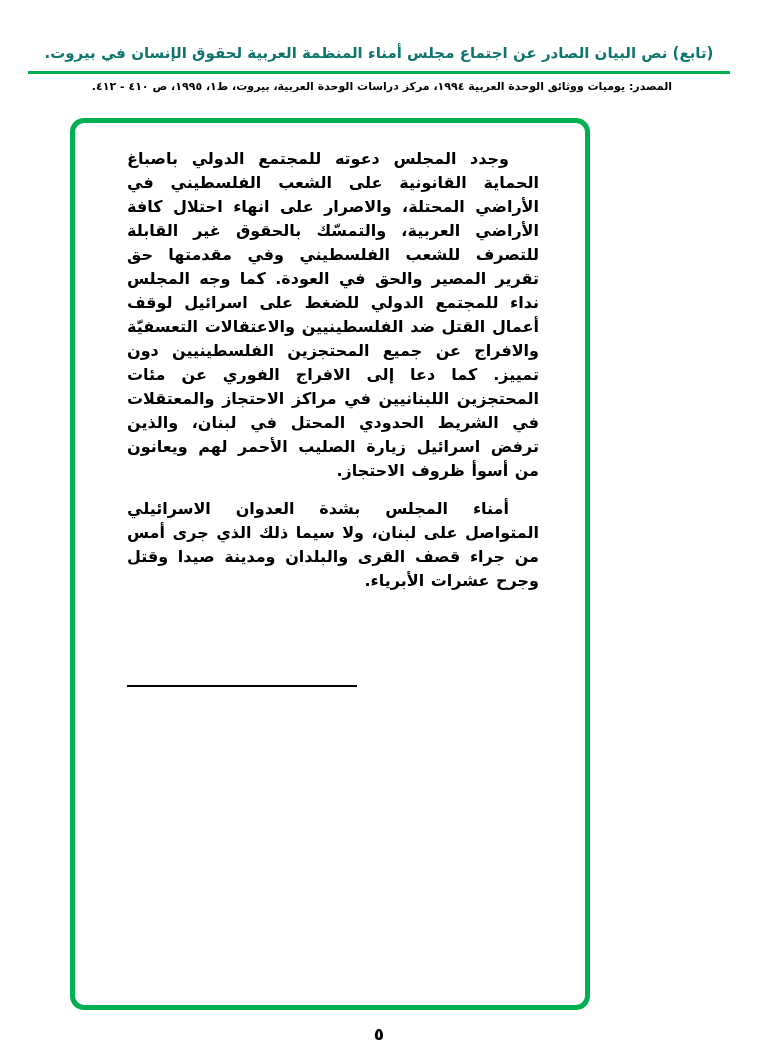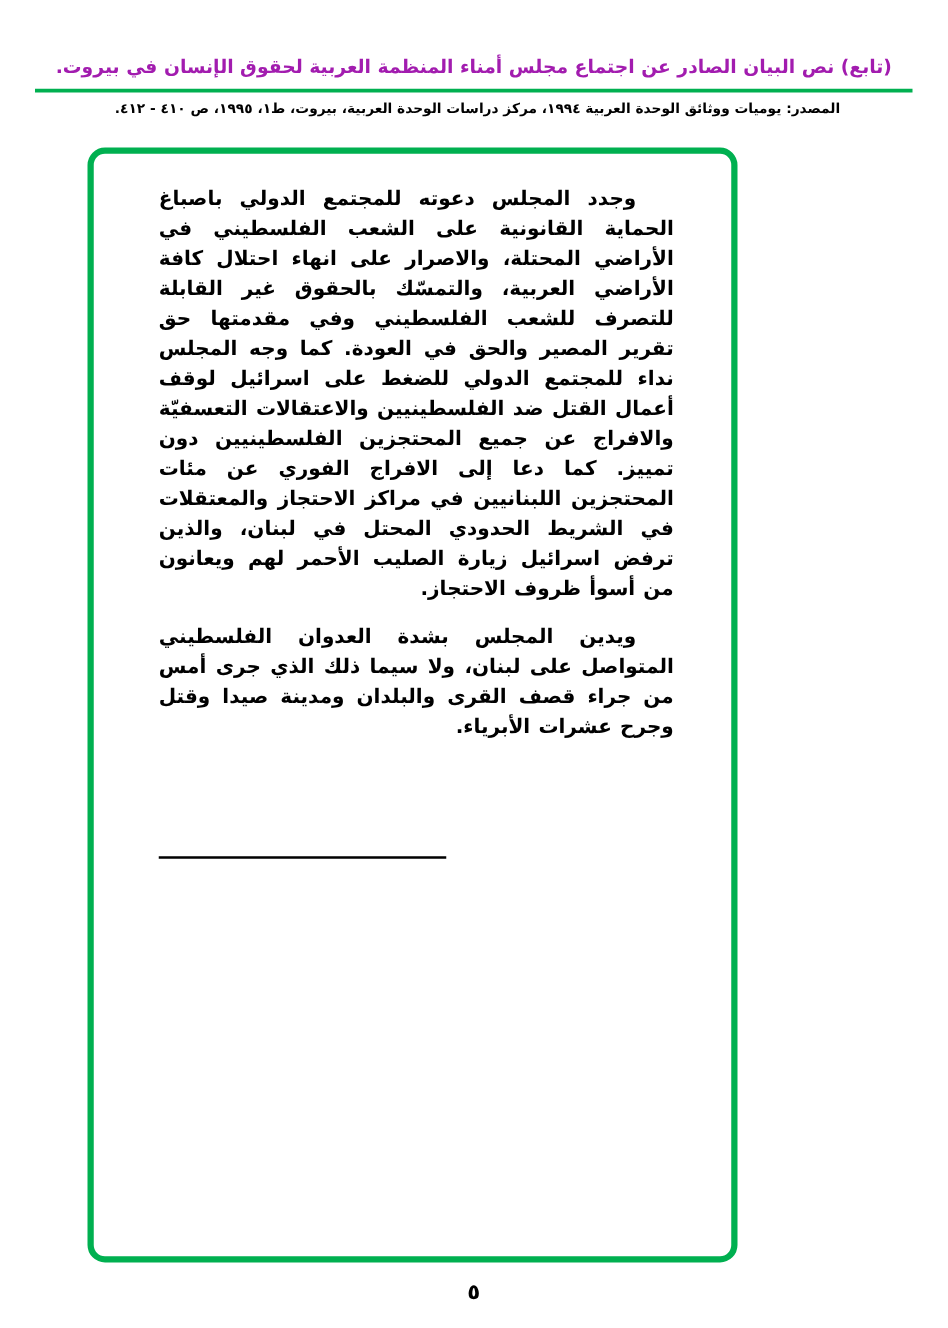--- a/index.html
+++ b/index.html
@@ -18,21 +18,21 @@
     direction: rtl;
   }
   .header-title {
     position: absolute;
     top: 44px;
     left: 30px;
     right: 30px;
     text-align: center;
     font-weight: bold;
     font-size: 15px;
-    color: #a21caf;
+    color: #0f766e;
     letter-spacing: 0.2px;
   }
   .green-rule {
     position: absolute;
     top: 71px;
     left: 28px;
     right: 28px;
     height: 3px;
     background: #00B050;
   }
@@ -95,20 +95,20 @@
 
   <div class="header-title">(تابع) نص البيان الصادر عن اجتماع مجلس أمناء المنظمة العربية لحقوق الإنسان في بيروت.</div>
 
   <div class="green-rule"></div>
 
   <div class="source-line">المصدر: يوميات ووثائق الوحدة العربية ١٩٩٤، مركز دراسات الوحدة العربية، بيروت، ط١، ١٩٩٥، ص ٤١٠ - ٤١٢.</div>
 
   <div class="content-frame">
     <div class="text-column">
       <p>وجدد المجلس دعوته للمجتمع الدولي باصباغ الحماية القانونية على الشعب الفلسطيني في الأراضي المحتلة، والاصرار على انهاء احتلال كافة الأراضي العربية، والتمسّك بالحقوق غير القابلة للتصرف للشعب الفلسطيني وفي مقدمتها حق تقرير المصير والحق في العودة. كما وجه المجلس نداء للمجتمع الدولي للضغط على اسرائيل لوقف أعمال القتل ضد الفلسطينيين والاعتقالات التعسفيّة والافراج عن جميع المحتجزين الفلسطينيين دون تمييز. كما دعا إلى الافراج الفوري عن مئات المحتجزين اللبنانيين في مراكز الاحتجاز والمعتقلات في الشريط الحدودي المحتل في لبنان، والذين ترفض اسرائيل زيارة الصليب الأحمر لهم ويعانون من أسوأ ظروف الاحتجاز.</p>
-      <p>ويدين المجلس بشدة العدوان الفلسطيني المتواصل على لبنان، ولا سيما ذلك الذي جرى أمس من جراء قصف القرى والبلدان ومدينة صيدا وقتل وجرح عشرات الأبرياء.</p>
+      <p>أمناء المجلس بشدة العدوان الاسرائيلي المتواصل على لبنان، ولا سيما ذلك الذي جرى أمس من جراء قصف القرى والبلدان ومدينة صيدا وقتل وجرح عشرات الأبرياء.</p>
       <div class="section-divider"></div>
     </div>
   </div>
 
   <div class="page-number">٥</div>
 
 </div>
 
 </body></html>

